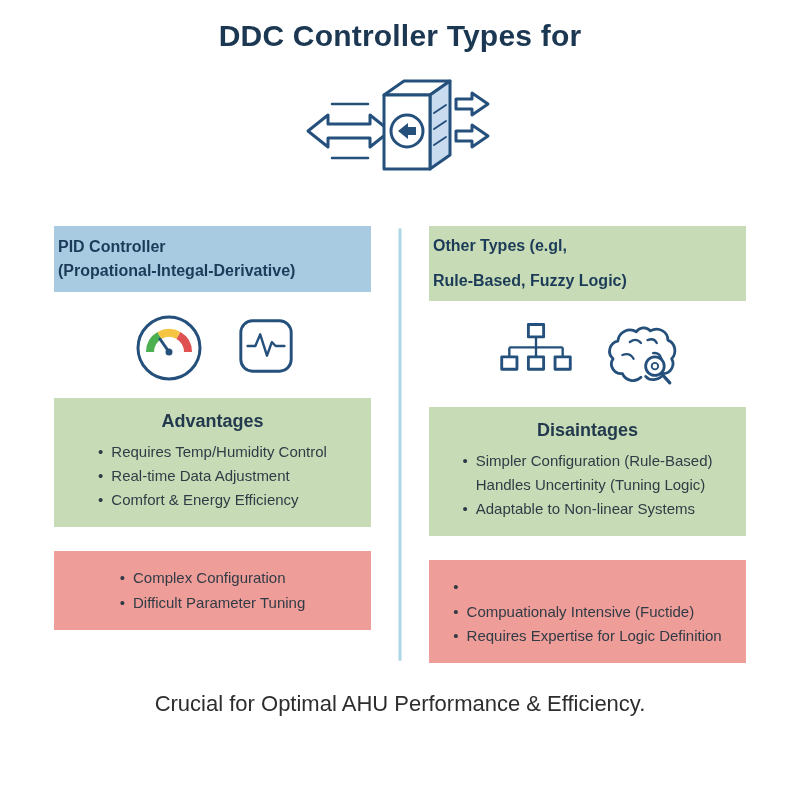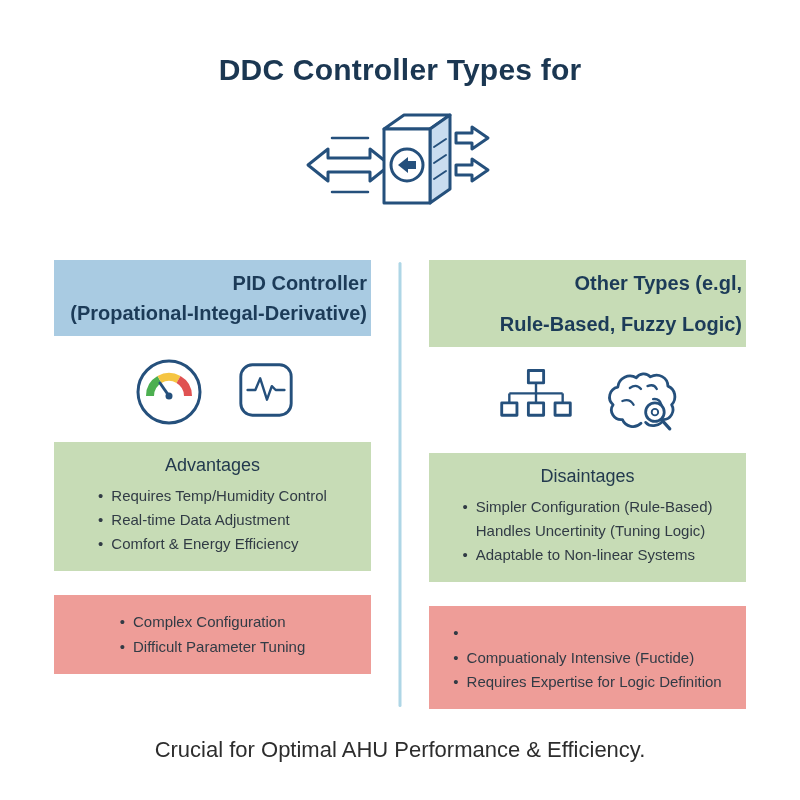--- a/index.html
+++ b/index.html
@@ -3,53 +3,53 @@
 <meta charset="utf-8">
 <style>
   * { margin:0; padding:0; box-sizing:border-box; }
   html,body { background:#ffffff; }
   .canvas {
     width:800px; height:800px; position:relative; overflow:hidden;
     background:#ffffff; font-family:"Liberation Sans", sans-serif;
     margin:0 auto;
   }
   .title {
-    padding-top:50px; text-align:center; font-size:30px; line-height:1.32;
+    padding-top:16px; text-align:center; font-size:30px; line-height:1.32;
     font-weight:700; color:#1b3752; letter-spacing:0.2px;
   }
   .title span { display:block; }
   .ahu-icon-wrap {
     margin:14px auto 0; width:210px; height:122px;
     display:flex; align-items:center; justify-content:center;
   }
   .columns {
     position:relative; margin-top:34px; padding:0 54px;
     display:flex; gap:58px; align-items:flex-start;
   }
   .divider {
     position:absolute; left:50%; top:2px; bottom:2px; width:3px;
     transform:translateX(-50%); background:#aed6e6; border-radius:2px;
   }
   .col { flex:1; min-width:0; }
   .col-header {
     min-height:66px; display:flex; flex-direction:column; justify-content:center;
-    text-align:right; font-weight:700; font-size:20px; color:#1c3b58;
+    text-align:left; font-weight:700; font-size:16px; color:#1c3b58;
     line-height:1.5; padding:8px 4px;
   }
   .col-header.blue  { background:#a9cbe2; }
   .col-header.green { background:#c7dcb6;gap:11px; }
   .icon-row {
     height:88px; margin:10px 0 8px;
     display:flex; align-items:center; justify-content:center; gap:26px;
   }
   .box { padding:13px 8px 15px; }
   .box.green { background:#c7dcb6; }
   .box.red   { background:#ee9d98; margin-top:24px; padding:15px 8px; }
   .box-title {
-    text-align:center; font-weight:400; font-size:18px; color:#233a4e;
+    text-align:center; font-weight:700; font-size:18px; color:#233a4e;
     margin-bottom:8px;
   }
   .list { list-style:none; width:fit-content; margin:0 auto; }
   .list li {
     font-size:15px; color:#313b45; line-height:1.62;
     display:flex; gap:8px; align-items:baseline;
   }
   .b { flex:0 0 auto; }
   li.no-bullet .b { visibility:hidden; }
   .footer { margin-top:28px; text-align:center; font-size:22px; color:#2d2d2d; }

